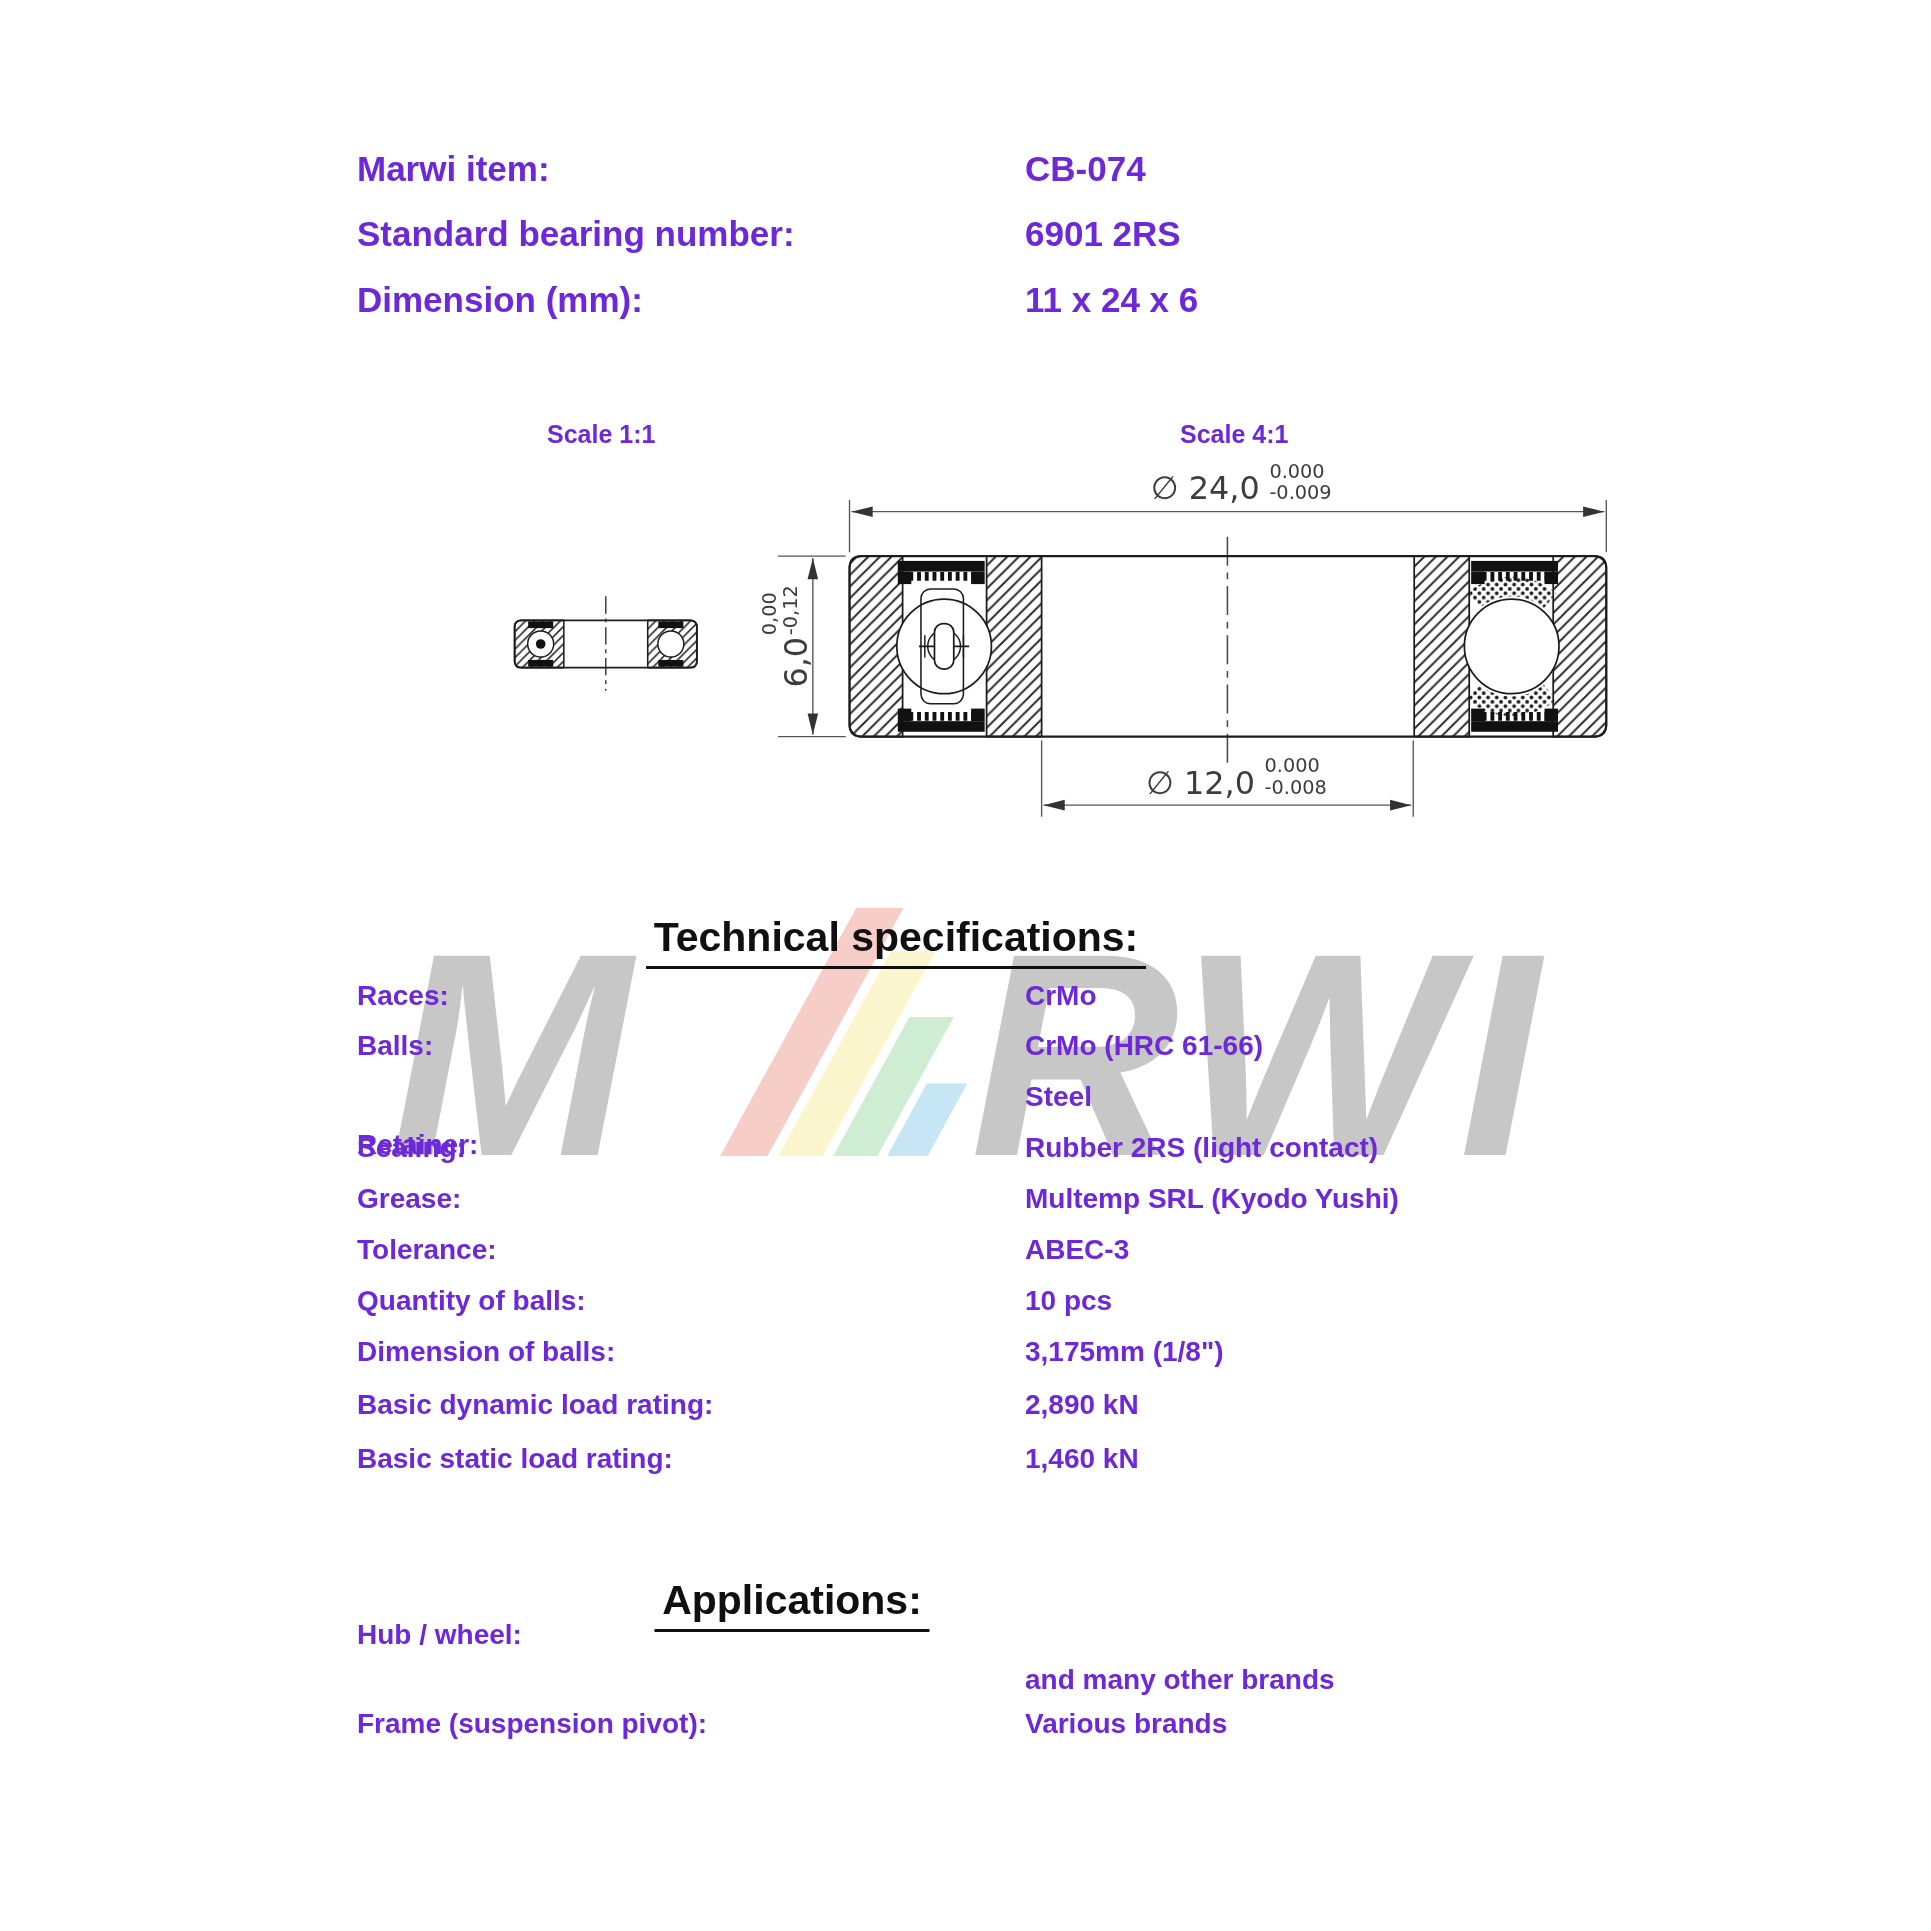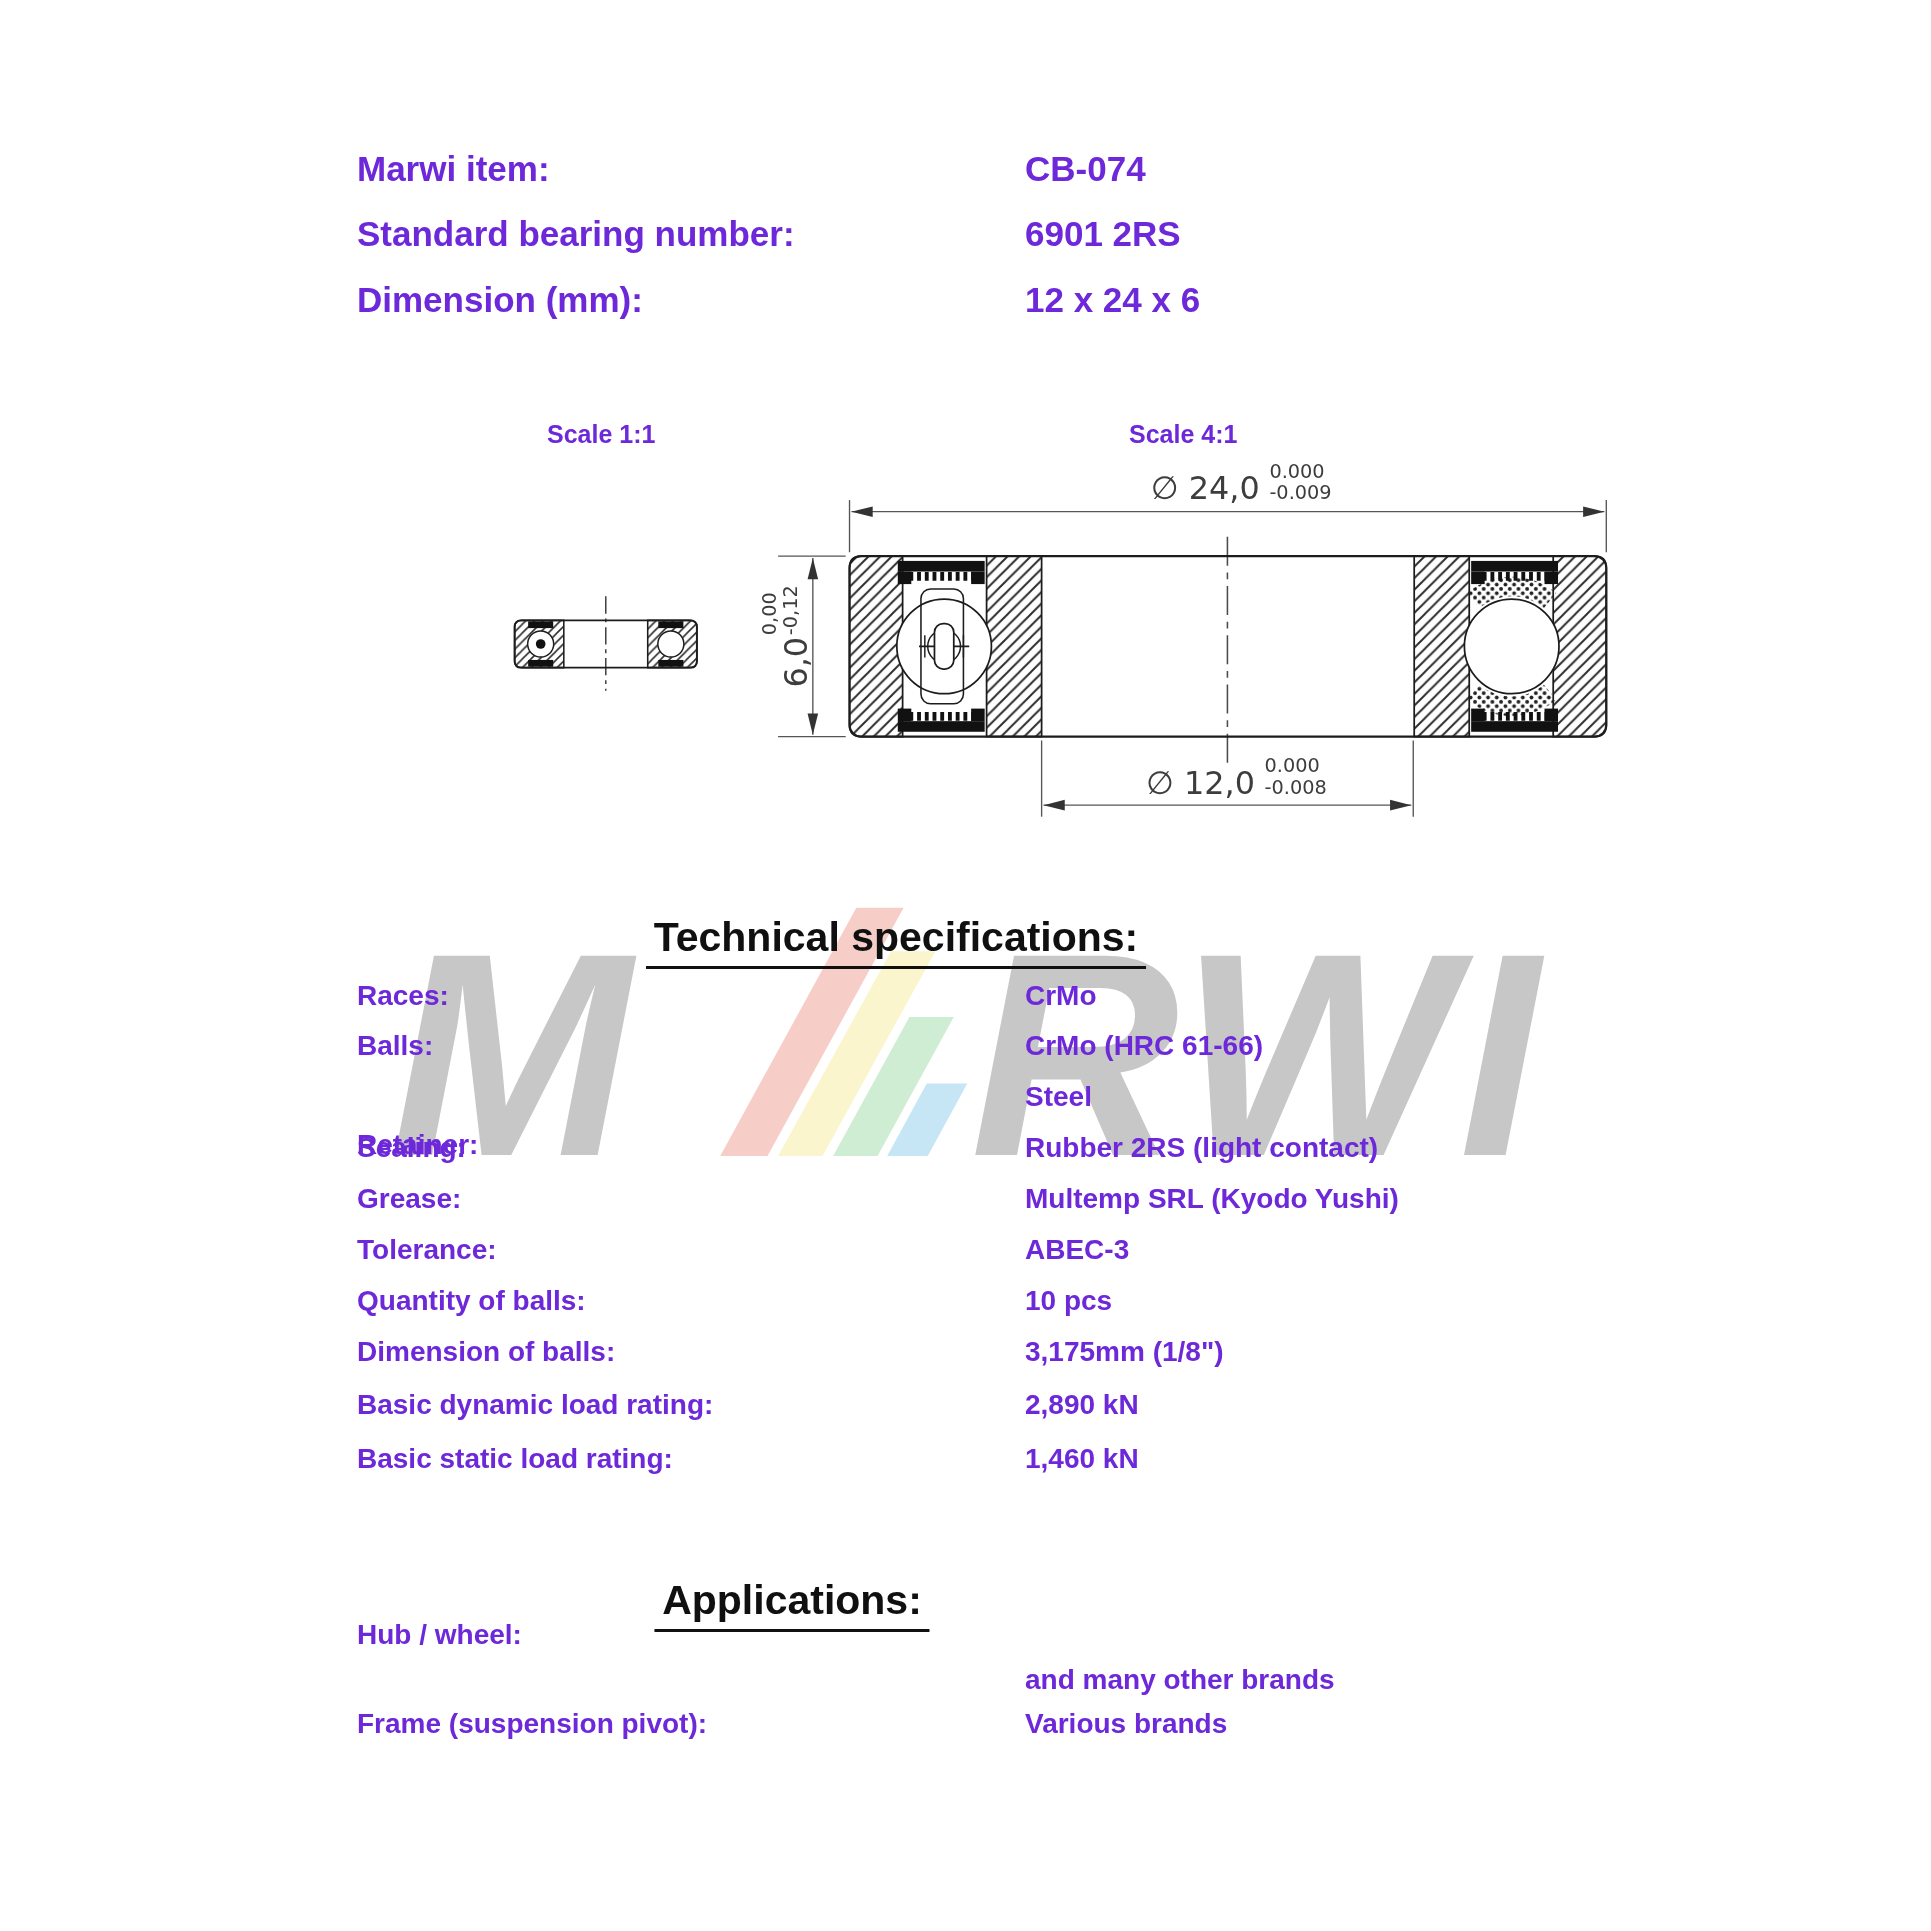--- a/index.html
+++ b/index.html
@@ -61,24 +61,24 @@
     <text class="wm-letter" x="1005" y="1196" letter-spacing="6" fill="#c7c7c7">RWI</text>
   </svg>
 
   <div class="txt h" style="left:357px;top:151px;z-index:2;">Marwi item:</div>
   <div class="txt h" style="left:1025px;top:151px;z-index:2;">CB-074</div>
 
   <div class="txt h" style="left:357px;top:216px;z-index:2;">Standard bearing number:</div>
   <div class="txt h" style="left:1025px;top:216px;z-index:2;">6901 2RS</div>
 
   <div class="txt h" style="left:357px;top:282px;z-index:2;">Dimension (mm):</div>
-  <div class="txt h" style="left:1025px;top:282px;z-index:2;">12 x 24 x 6</div>
+  <div class="txt h" style="left:1025px;top:282px;z-index:2;">11 x 24 x 6</div>
 
   <div class="txt s" style="left:547px;top:422px;z-index:2;">Scale 1:1</div>
-  <div class="txt s" style="left:1129px;top:422px;z-index:2;">Scale 4:1</div>
+  <div class="txt s" style="left:1180px;top:422px;z-index:2;">Scale 4:1</div>
 
   <svg class="abs" style="left:473px;top:577px;z-index:1;" width="280" height="135" viewBox="490 598 290 140">
     <defs>
       <pattern id="hatchSm" width="9" height="9" patternUnits="userSpaceOnUse">
         <path d="M0,9 L9,0 M-2.25,2.25 L2.25,-2.25 M6.75,11.25 L11.25,6.75" stroke="#2b2b2b" stroke-width="1.6" fill="none"></path>
       </pattern>
     </defs>
 
     <line x1="627.5" y1="618" x2="627.5" y2="716" stroke="#444" stroke-width="1.6" stroke-dasharray="18 5 4 5"></line>
 

